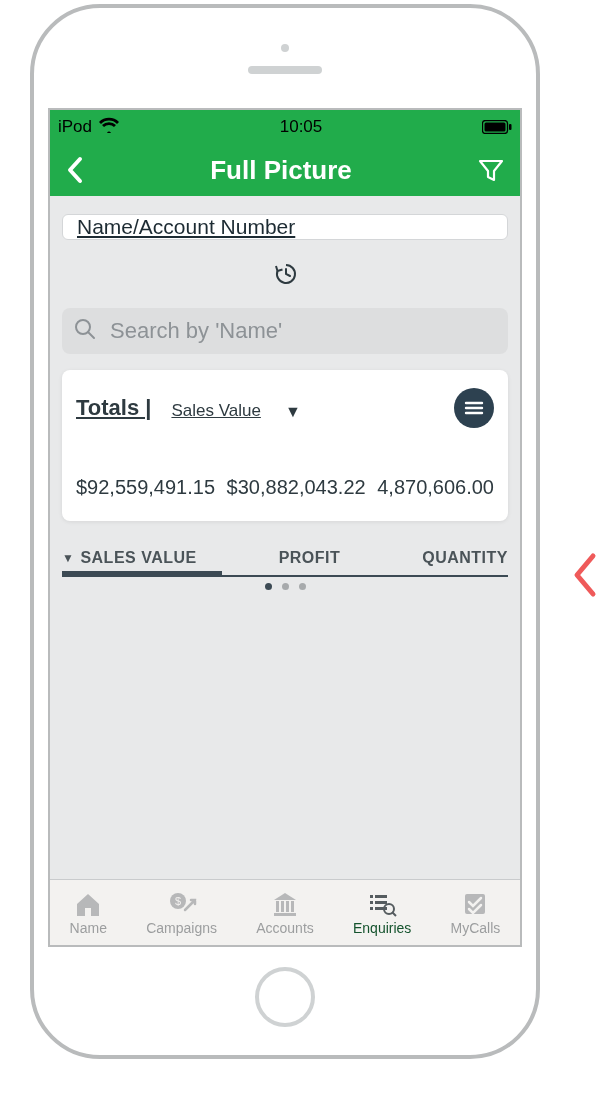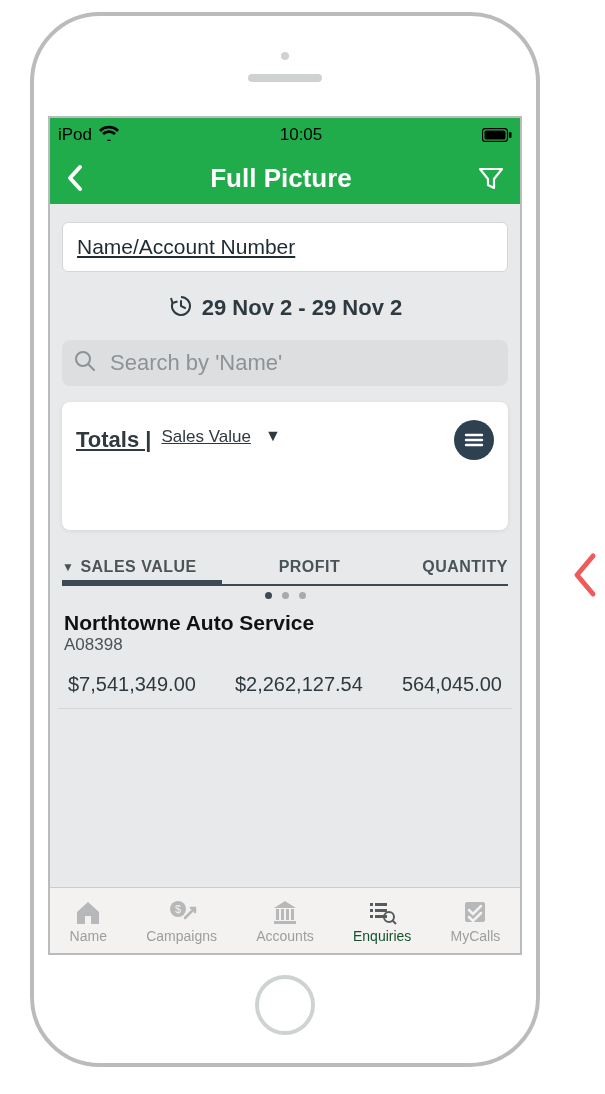--- a/index.html
+++ b/index.html
@@ -1,21 +1,21 @@
 <!DOCTYPE html>
 <html><head>
 <meta charset="utf-8">
 <style>
   * { box-sizing: border-box; margin: 0; padding: 0; }
   html, body { width: 605px; height: 1094px; background: #fff; font-family: -apple-system, "Helvetica Neue", Arial, sans-serif; position: relative; }
 
   
   .phone {
     position: absolute;
-    left: 30px; top: 12px;
+    left: 30px; top: 4px;
     width: 510px; height: 1055px;
     border: 4px solid #b9bbbc;
     border-radius: 70px;
     background: #fff;
     overflow: hidden;
   }
   .earpiece-dot {
     position: absolute;
     left: 50%; top: 36px;
     width: 8px; height: 8px; border-radius: 50%;
@@ -77,21 +77,21 @@
     background: #e8e9ea;
     overflow: hidden;
     position: relative;
   }
 
   .name-account {
     margin: 18px 12px 0 12px;
     background: #fff;
     border: 1px solid #d4d6d8;
     border-radius: 6px;
-    padding: 12px 14px;
+    padding: 0 14px;
     font-size: 21px;
     text-decoration: underline;
     color: #1d2b33;
     font-weight: 500;
   }
 
   .date-row {
     display: flex; align-items: center; justify-content: center;
     gap: 10px;
     margin: 22px 0 18px 0;
@@ -116,21 +116,21 @@
     margin: 16px 12px 0 12px;
     background: #fff;
     border-radius: 8px;
     padding: 18px 14px 22px 14px;
     box-shadow: 0 1px 4px rgba(0,0,0,0.08);
   }
   .totals-head {
     display: flex; align-items: center; justify-content: space-between;
     margin-bottom: 48px;
   }
-  .totals-title-wrap { display: flex; align-items: flex-start; gap: 8px; }
+  .totals-title-wrap { display: flex; align-items: flex-end; gap: 18px; }
   .totals-title { font-size: 22px; font-weight: 700; text-decoration: underline; color: #2e3a40; }
   .totals-sub { font-size: 17px; text-decoration: underline; color: #2e3a40; margin-left: 2px;}
   .totals-caret { font-size: 16px; margin-left: 6px; color: #2e3a40; }
   .totals-menu {
     width: 40px; height: 40px; border-radius: 50%;
     background: #2d4150; display: flex; align-items: center; justify-content: center;
   }
   .totals-menu svg { display:block; }
   .totals-values {
     display: flex; align-items: center; justify-content: space-between;
@@ -243,21 +243,20 @@
       <div class="name-account">Name/Account Number</div>
 
       <div class="date-row">
         <span>
           <svg width="24" height="24" viewBox="0 0 24 24">
               <path d="M13 3 a9 9 0 1 1 -8.5 6" fill="none" stroke="#2e3a40" stroke-width="2"></path>
               <polyline points="3,4 4.5,9 9.5,7.5" fill="none" stroke="#2e3a40" stroke-width="2"></polyline>
               <polyline points="13,7 13,12 17,14" fill="none" stroke="#2e3a40" stroke-width="2" stroke-linecap="round"></polyline>
             </svg>
         </span>
-        <span class="date-text">29 Nov 2 - 29 Nov 2</span>
       </div>
 
       <div class="search-box">
         <span>
           <svg width="22" height="22" viewBox="0 0 22 22">
               <circle cx="9" cy="9" r="7" fill="none" stroke="#8d9296" stroke-width="2"></circle>
               <line x1="14" y1="14" x2="20" y2="20" stroke="#8d9296" stroke-width="2" stroke-linecap="round"></line>
             </svg>
         </span>
         <input type="text" placeholder="Search by 'Name'" style="">
@@ -271,48 +270,44 @@
             <span class="totals-caret">▼</span>
           </div>
           <div class="totals-menu">
             <svg width="20" height="14" viewBox="0 0 20 14">
                 <line x1="2" y1="2" x2="18" y2="2" stroke="#fff" stroke-width="2.4" stroke-linecap="round"></line>
                 <line x1="2" y1="7" x2="18" y2="7" stroke="#fff" stroke-width="2.4" stroke-linecap="round"></line>
                 <line x1="2" y1="12" x2="18" y2="12" stroke="#fff" stroke-width="2.4" stroke-linecap="round"></line>
               </svg>
           </div>
         </div>
+        <div class="totals-values">
+          <div class="tv-col first">$92,559,491.15</div>
+          <div class="tv-col wrap">$30,882,043.22</div>
+          <div class="tv-col last">4,870,606.00</div>
+        </div>
       </div>
 
       <div class="col-tabs">
         <div class="col-tab first">
           <span class="sort-caret">▼</span>
           <span>SALES VALUE</span>
         </div>
         <div class="col-tab">PROFIT</div>
         <div class="col-tab">QUANTITY</div>
         <div class="active-underline"></div>
       </div>
 
       <div class="pager-dots">
         <div class="dot active"></div>
         <div class="dot"></div>
         <div class="dot"></div>
       </div>
 
       <div class="rows">
-        <div class="row">
-          <div class="r-name">Northtowne Auto Service</div>
-          <div class="r-acct">A08398</div>
-          <div class="r-vals">
-            <span>$7,541,349.00</span>
-            <span>$2,262,127.54</span>
-            <span>564,045.00</span>
-          </div>
-        </div>
         <div class="row" style="border-bottom:none;">
         </div>
       </div>
 
     </div>
 
     <div class="tab-bar">
       <div class="tab">
         <svg width="30" height="28" viewBox="0 0 30 28">
             <path d="M4 14 L15 4 L26 14 V26 H18 V18 H12 V26 H4 Z" fill="#b7b8b9"></path>

